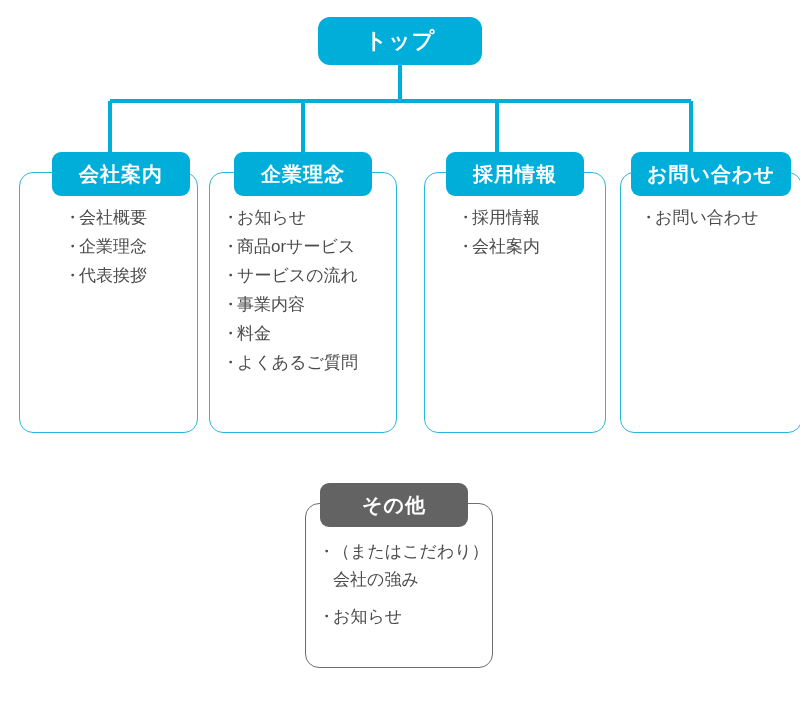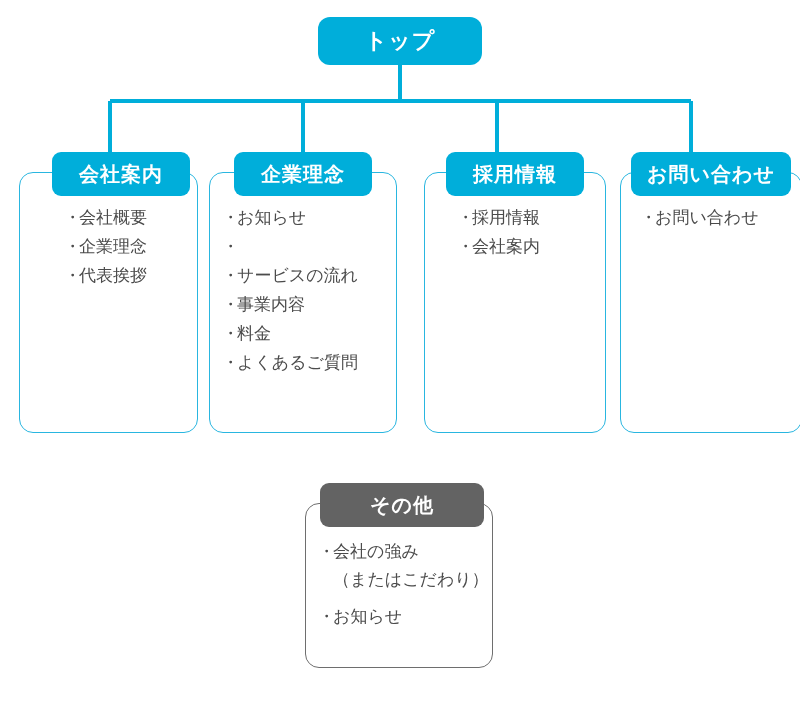--- a/index.html
+++ b/index.html
@@ -175,20 +175,21 @@
       <span>企業理念</span>
     </div>
     <ul class="card-list" style="padding-left:13px;">
       <li>
         <span class="bullet">・</span>
         <span class="item-text">お知らせ</span>
       </li>
       <li>
         <span class="bullet">・</span>
         <span class="item-text">
+          <span class="wrap-line">商品orサービス</span>
         </span>
       </li>
       <li>
         <span class="bullet">・</span>
         <span class="item-text">サービスの流れ</span>
       </li>
       <li>
         <span class="bullet">・</span>
         <span class="item-text">事業内容</span>
       </li>
@@ -230,29 +231,29 @@
         <span class="bullet">・</span>
         <span class="item-text">
           <span class="wrap-line">お問い合わせ</span>
         </span>
       </li>
     </ul>
   </div>
 
   <div class="card gray" style="left:305px; top:483px; width:188px; height:185px;">
     <div class="card-body" style="width:188px; height:165px;"></div>
-    <div class="card-header" style="left:15px; width:164px;">
+    <div class="card-header" style="left:15px; width:148px;">
       <span>その他</span>
     </div>
     <ul class="card-list" style="top:55px; padding-left:13px;">
       <li>
         <span class="bullet">・</span>
         <span class="item-text">
+          <span class="wrap-line">（またはこだわり）</span>
           <span class="wrap-line">会社の強み</span>
-          <span class="wrap-line">（またはこだわり）</span>
         </span>
       </li>
       <li>
         <span class="bullet">・</span>
         <span class="item-text">お知らせ</span>
       </li>
     </ul>
   </div>
 
 </div>

